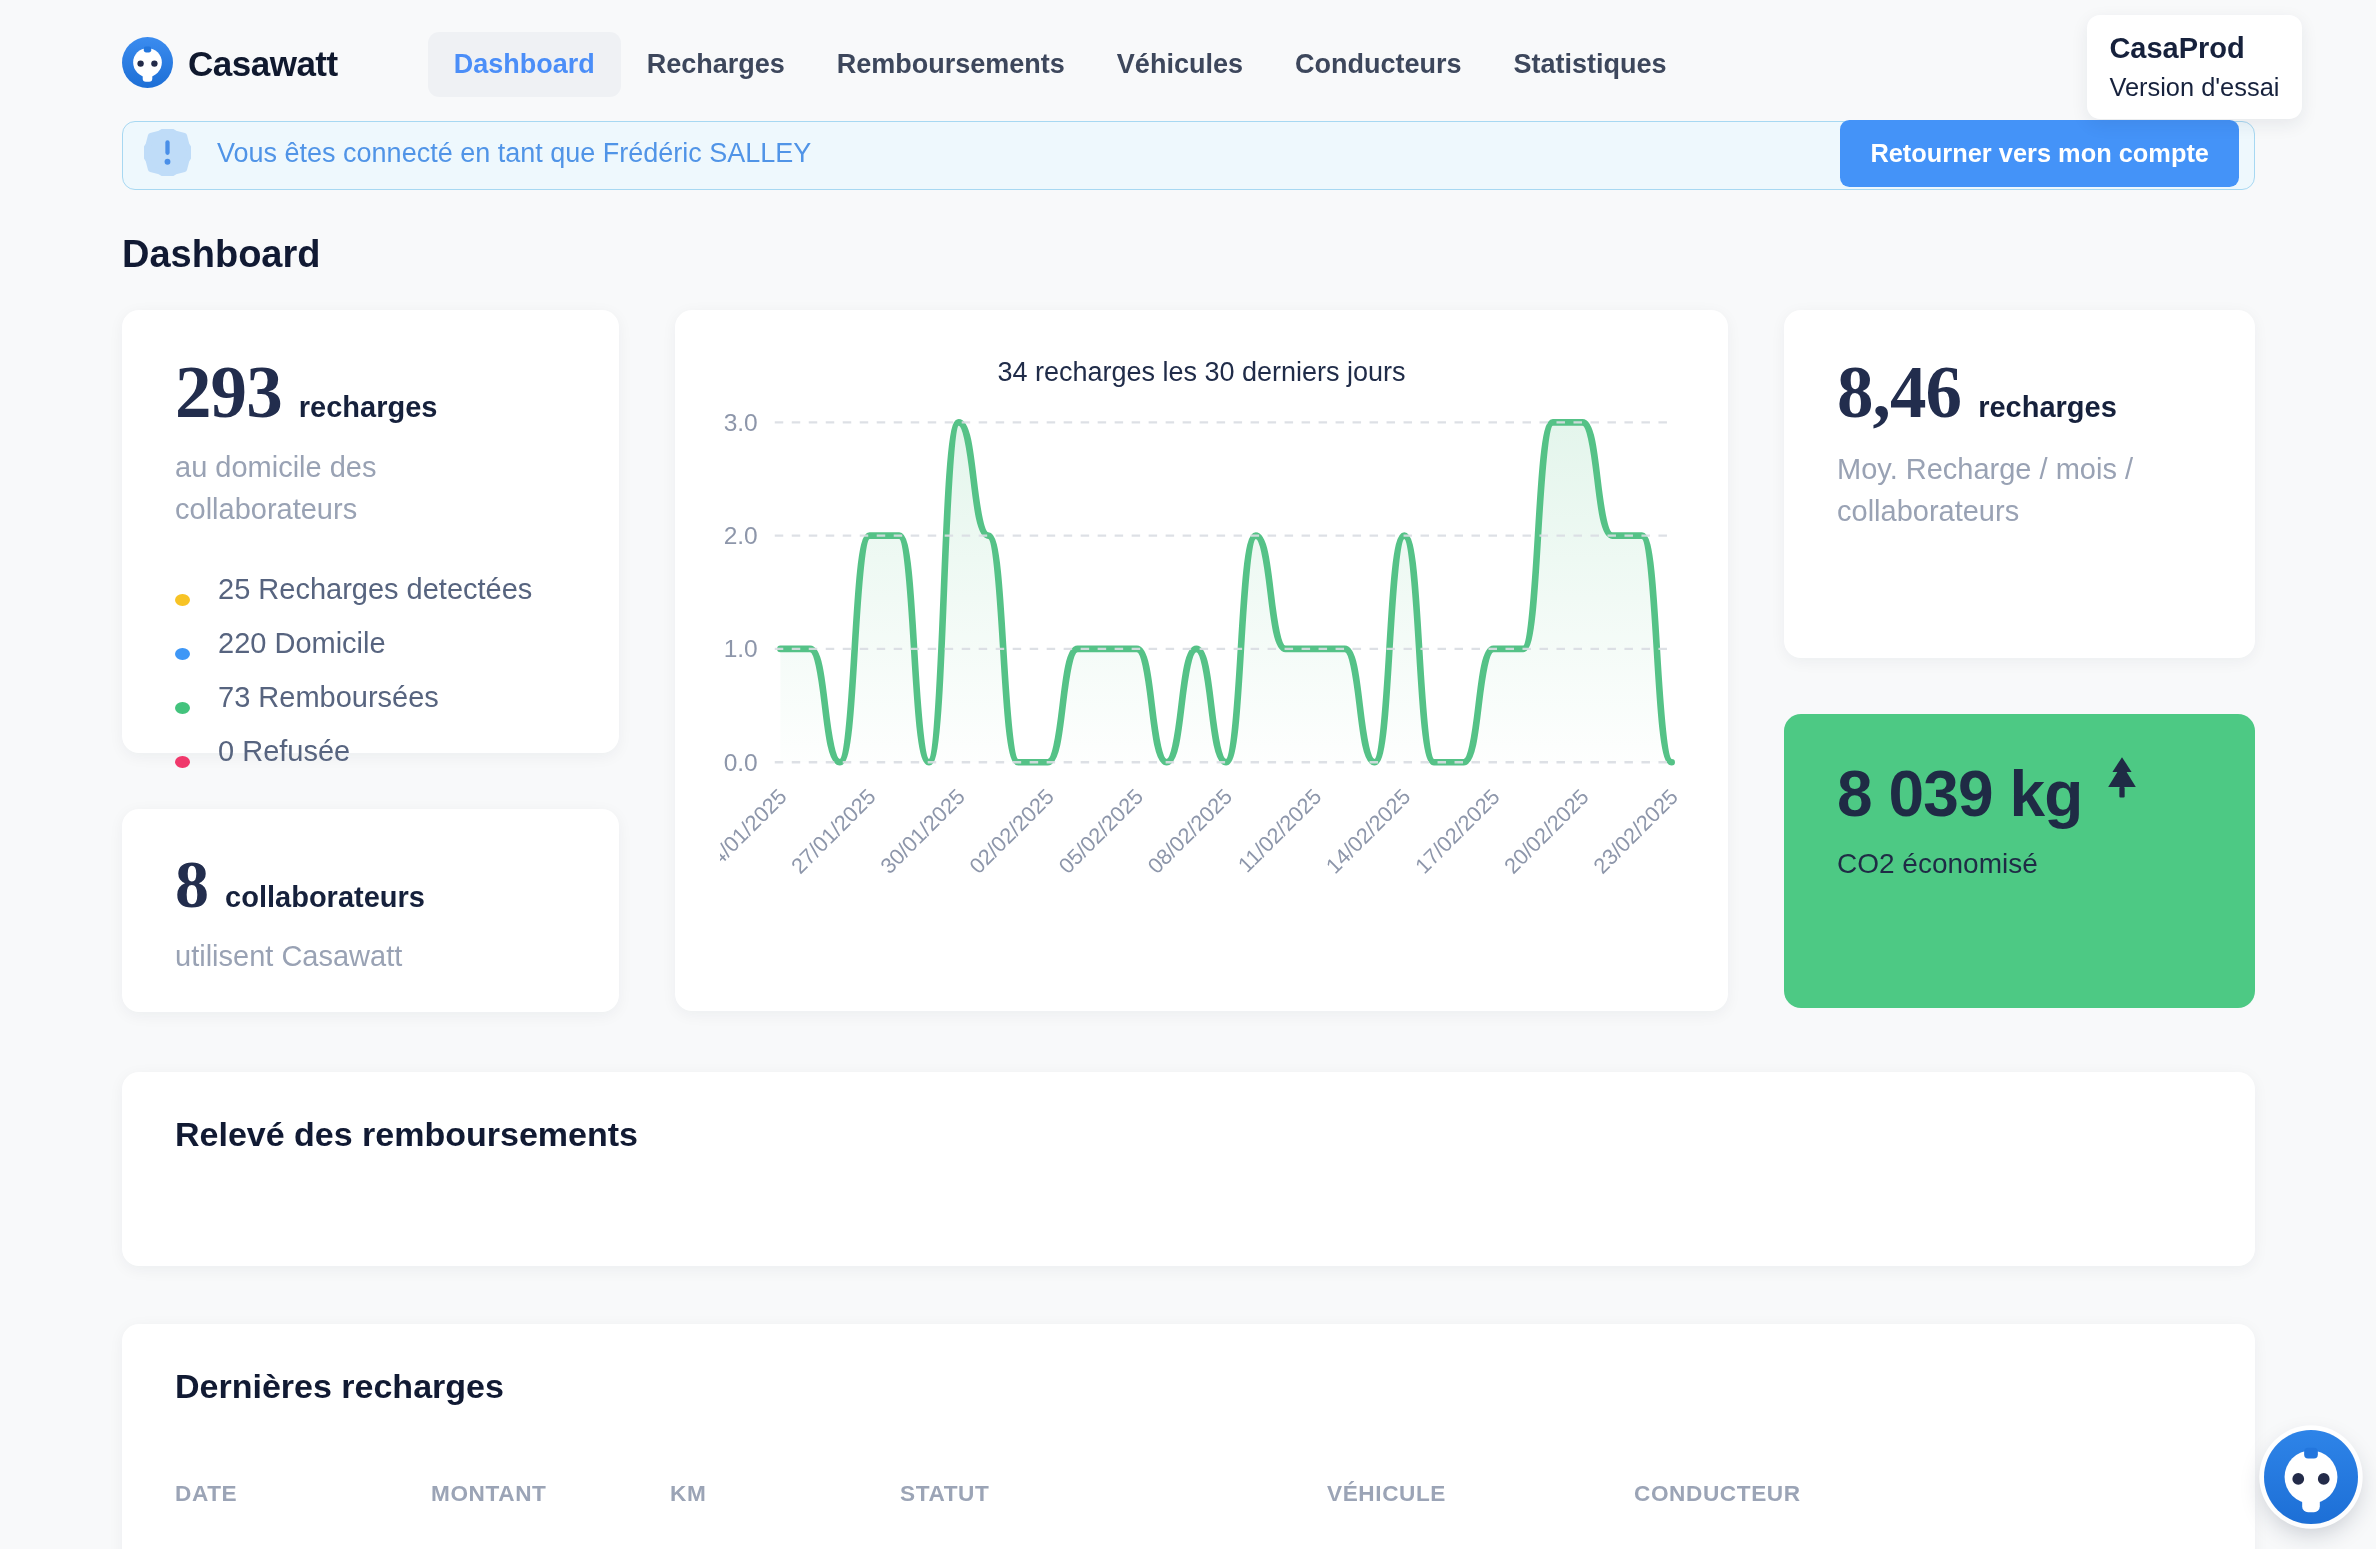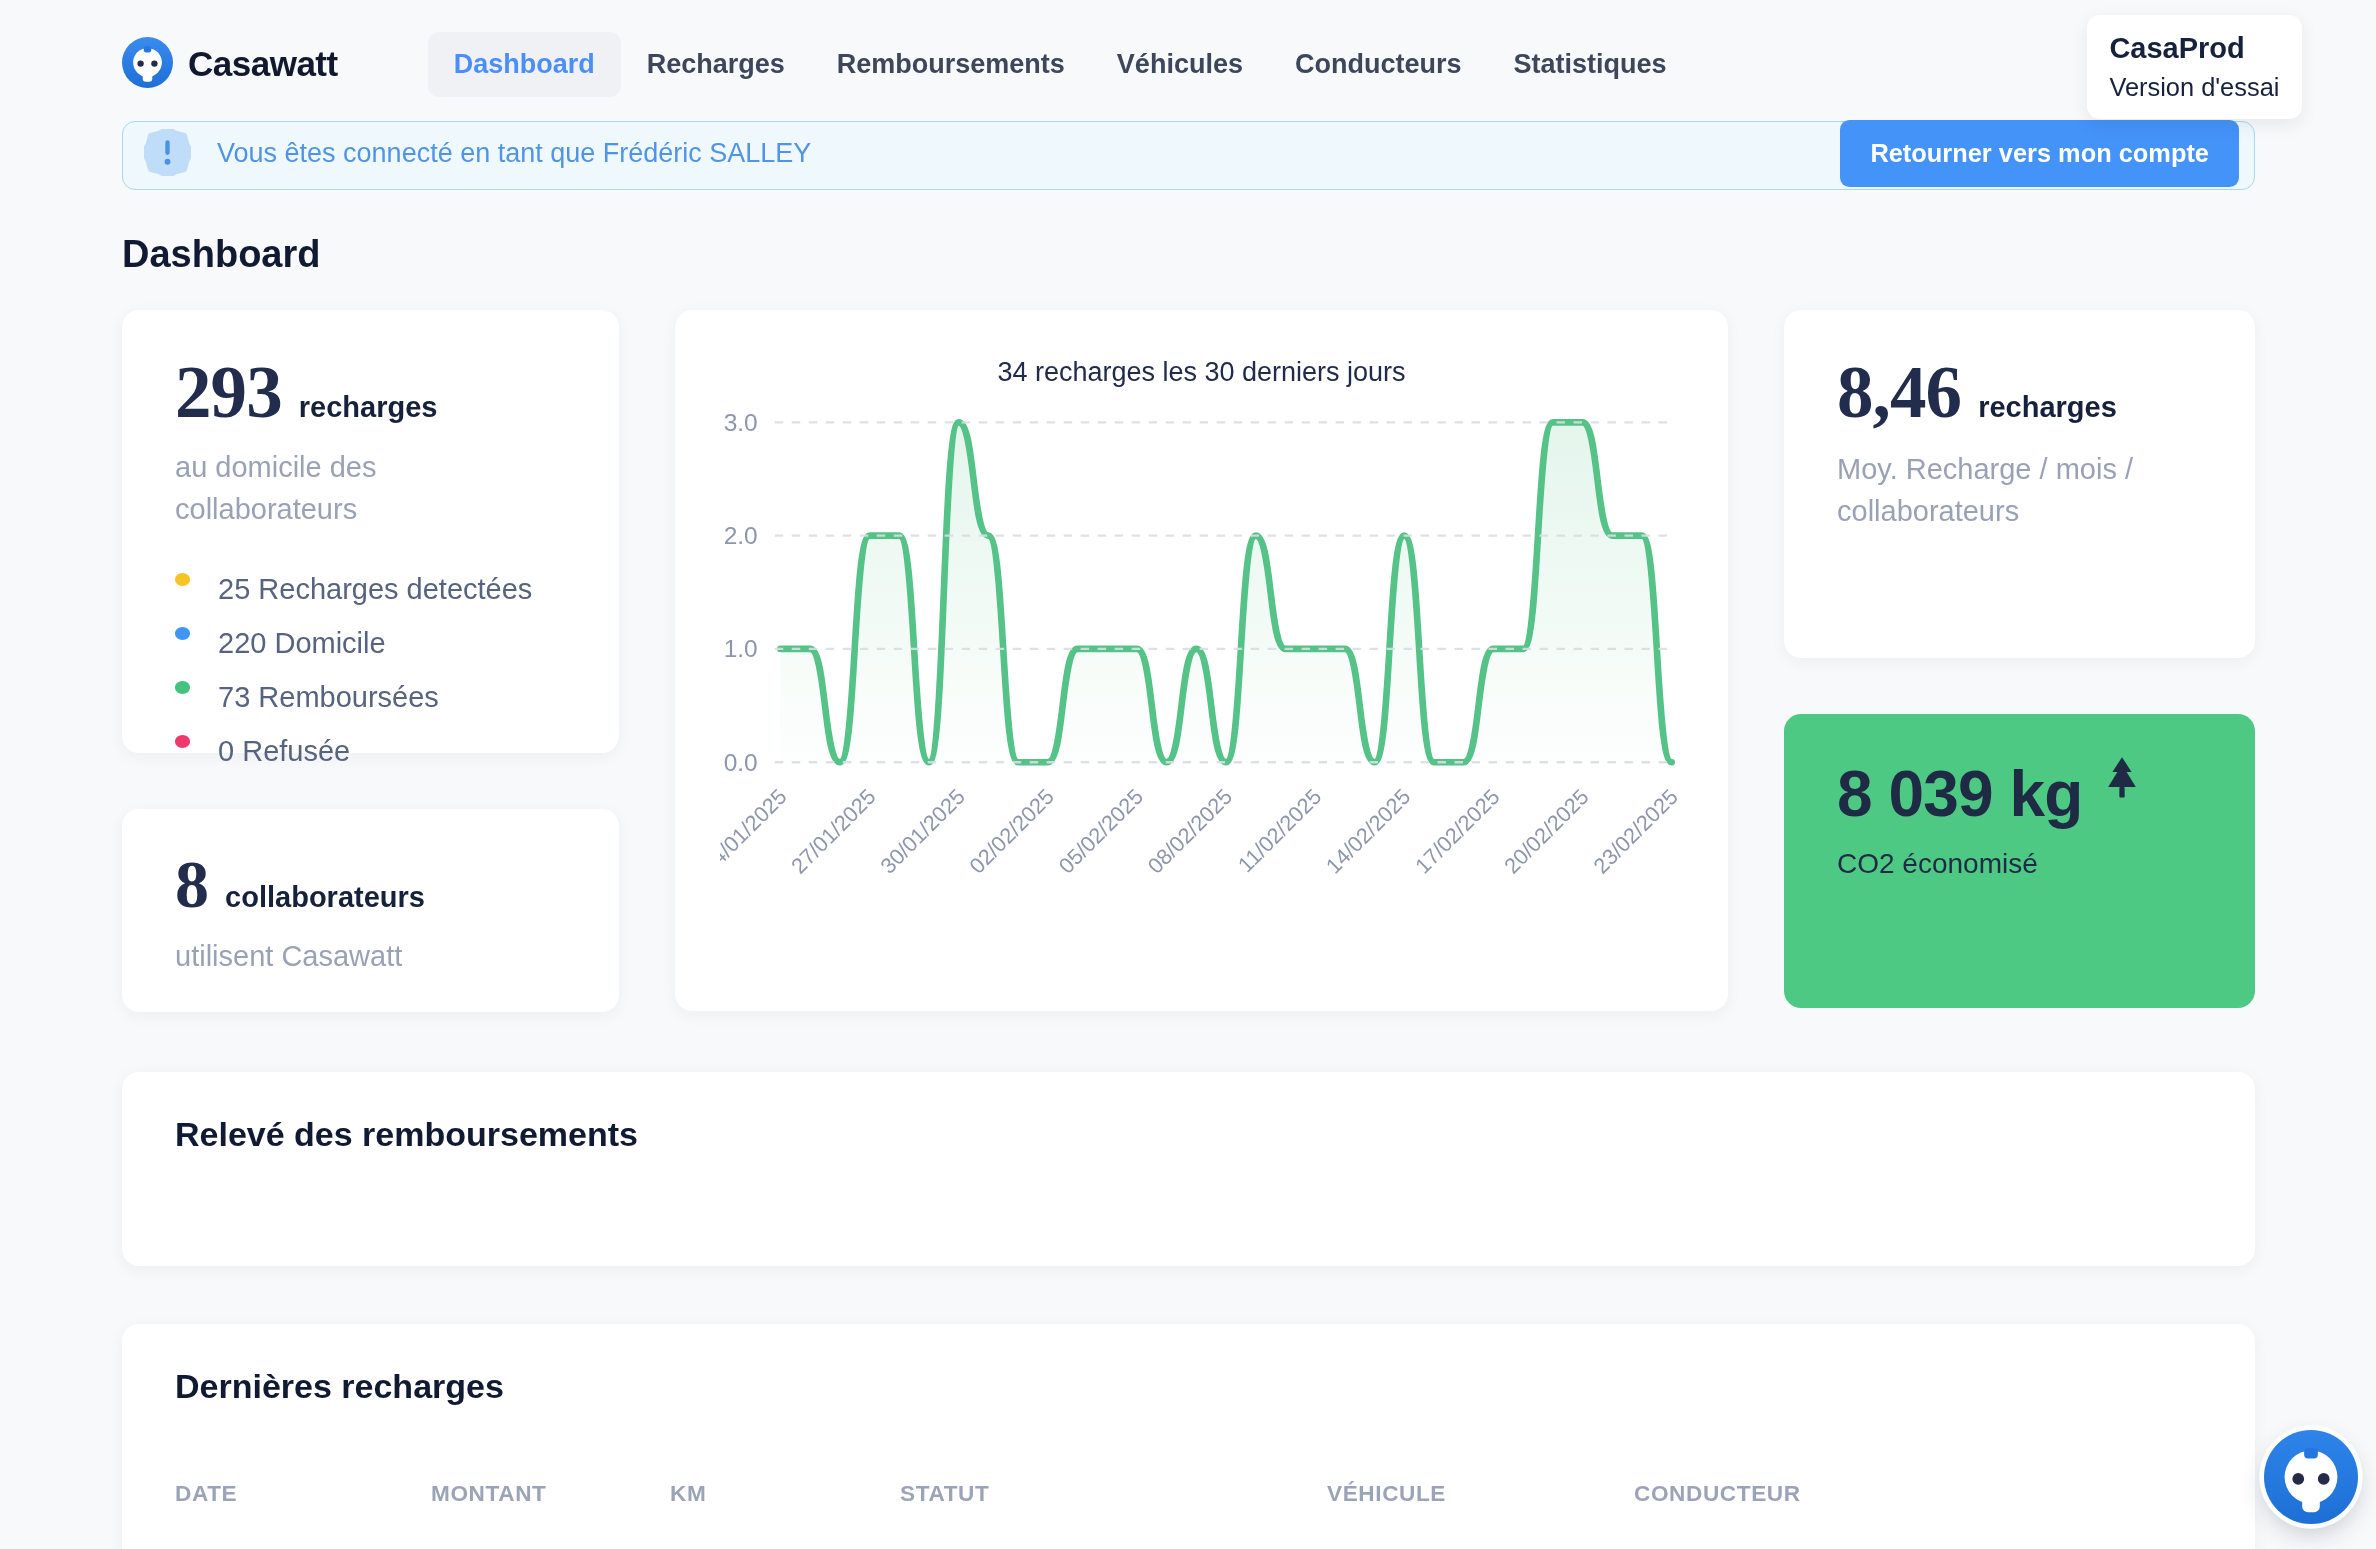--- a/index.html
+++ b/index.html
@@ -36,21 +36,21 @@
   .card { background:#FFFFFF; border-radius:17px; box-shadow:0 3.8px 15px rgba(23,38,66,0.05); }
 
   .stat-card { padding:41px 53px; }
   .stat-row { display:flex; align-items:baseline; gap:17px; }
   .stat-value { font-size:73px; font-weight:700; color:#222D4D; letter-spacing:-0.9px;font-family:Liberation Serif, serif; }
   .stat-unit { font-size:29px; font-weight:600; color:#16213C; }
   .stat-sub { margin-top:11.3px; font-size:29px; color:#99A2B4; line-height:1.45; }
 
   .card-recharges { height:443px; }
   .legend { margin-top:43px; display:flex; flex-direction:column; gap:21px; }
-  .legend-item { display:flex; align-items:flex-start; gap:28px; }
+  .legend-item { display:flex; align-items:flex-end; gap:28px; }
   .legend-dot { width:15px; height:12.2px; border-radius:50%; flex:0 0 auto; }
   .legend-label { font-size:29px; color:#57647F; }
 
   .card-collab { height:203px; padding-top:36px; }
   .card-collab .stat-value { font-size:68px; }
 
   .card-average { height:348px; }
   .card-average .stat-sub { margin-top:13px; width:377px; }
 
   .card-co2 { height:294px; border-radius:17px; padding:43px 53px; box-shadow:none; }

